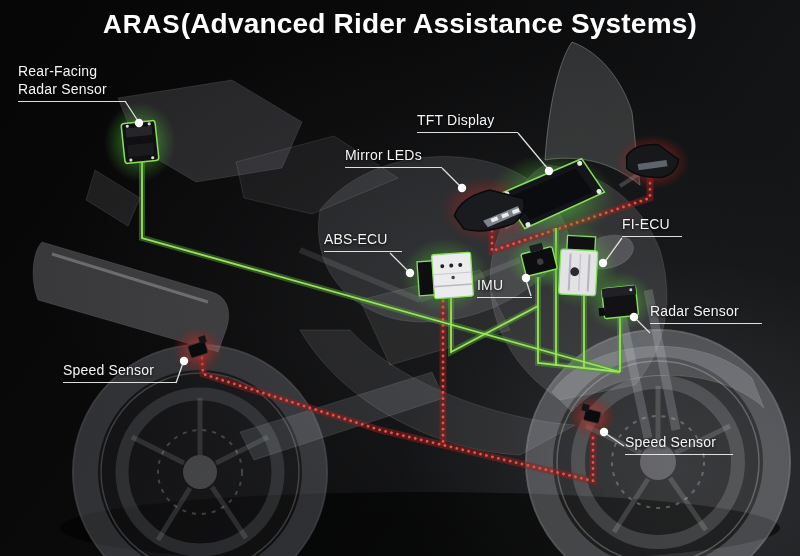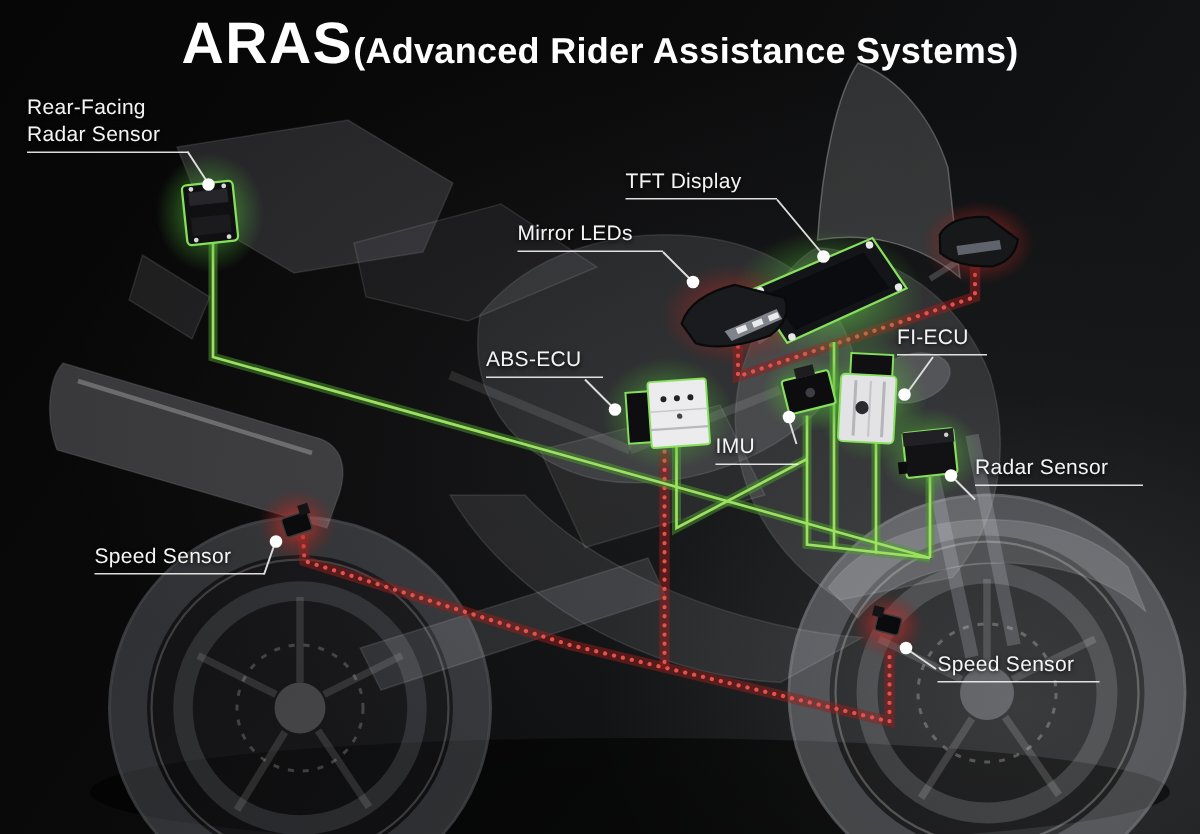--- a/index.html
+++ b/index.html
@@ -7,22 +7,22 @@
     position:relative;width:800px;height:556px;overflow:hidden;
     background:linear-gradient(125deg,#060606 0%,#0a0a0b 38%,#121314 68%,#1b1c1e 100%);
     font-family:"Liberation Sans",sans-serif;
   }
   svg{position:absolute;left:0;top:0;}
   .title{
     position:absolute;top:8px;left:0;right:0;
     display:flex;justify-content:center;align-items:baseline;
     color:#fff;font-weight:bold;white-space:nowrap;
   }
-  .title .main{font-size:39px;letter-spacing:1px;}
-  .title .sub{font-size:24px;letter-spacing:0.2px;}
+  .title .main{font-size:26px;letter-spacing:1px;}
+  .title .sub{font-size:28px;letter-spacing:0.2px;}
   .label{
     position:absolute;color:#f4f4f4;font-size:14px;line-height:18px;
     letter-spacing:0.2px;border-bottom:1.5px solid rgba(240,240,240,0.92);
     padding-bottom:3px;text-shadow:0 1px 3px rgba(0,0,0,0.9);
   }
   .label div{white-space:nowrap;}
 </style>
 </head>
 <body>
 
@@ -273,25 +273,25 @@
   </div>
 
   <div class="label" style="left:345px;top:146px;width:97px">
     <div>Mirror LEDs</div>
   </div>
 
   <div class="label" style="left:324px;top:230px;width:78px">
     <div>ABS-ECU</div>
   </div>
 
-  <div class="label" style="left:477px;top:288px;width:55px">
+  <div class="label" style="left:477px;top:276px;width:55px">
     <div>IMU</div>
   </div>
 
-  <div class="label" style="left:598px;top:215px;width:60px">
+  <div class="label" style="left:622px;top:215px;width:60px">
     <div>FI-ECU</div>
   </div>
 
   <div class="label" style="left:650px;top:302px;width:112px">
     <div>Radar Sensor</div>
   </div>
 
   <div class="label" style="left:63px;top:361px;width:113px">
     <div>Speed Sensor</div>
   </div>

